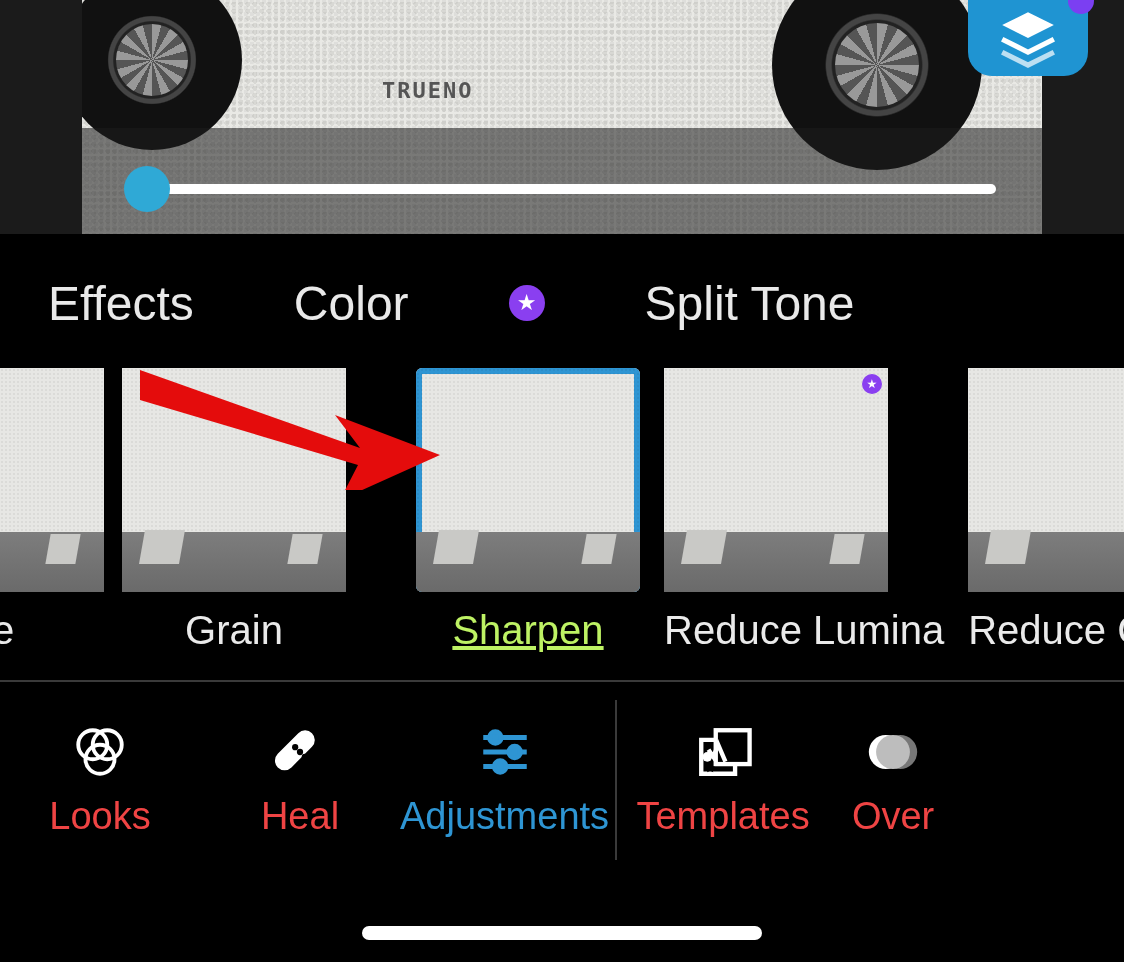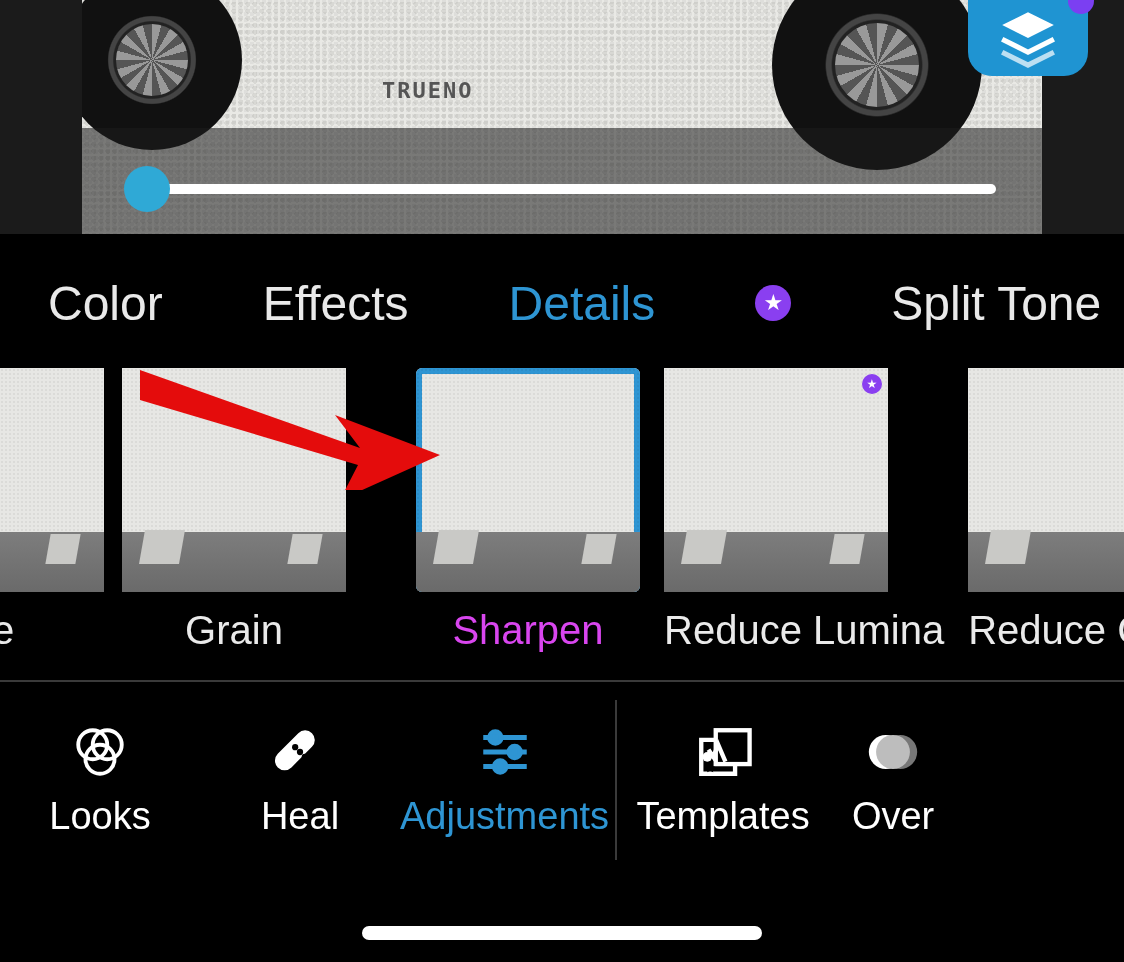--- a/index.html
+++ b/index.html
@@ -176,21 +176,21 @@
     margin-top: 16px;
     font-size: 40px;
     color: #eaeaea;
     white-space: nowrap;
   }
   .preset.active .thumb {
     outline: 6px solid #2e95d3;
     outline-offset: -6px;
     border-radius: 6px;
   }
-  .preset.active .preset-label { color: #d946ef; }
+  .preset.active .preset-label { color: #bef264; text-decoration: underline; }
   .vline {
     width: 2px;
     align-self: stretch;
     background: #3a3a3a;
     margin: 0 22px 0 22px;
     height: 280px;
   }
   .mini-star{
     position:absolute; top:6px; right:6px;
     width:20px; height:20px; border-radius:50%;
@@ -219,21 +219,21 @@
     display: flex;
     align-items: center;
   }
   .tool {
     flex: 0 0 200px;
     display: flex; flex-direction: column;
     align-items: center;
     gap: 14px;
   }
   .tool:last-child{flex-basis: 140px;}
-  .tool .lbl { font-size: 38px; color: #ffffff; }
+  .tool .lbl { font-size: 38px; color: #ef4444; }
   .tool.active .lbl { color: #2e95d3; }
   .tool.active svg { stroke:#2e95d3; fill:#2e95d3; }
   .vsep {
     width: 2px; height: 160px; background:#3a3a3a;
     margin: 0 6px;
   }
 
   .home-indicator {
     position: absolute;
     left: 50%; transform: translateX(-50%);
@@ -264,27 +264,24 @@
     <div class="badge"></div>
   </div>
 </div>
 
 <div class="slider-track">
   <div class="slider-thumb"></div>
 </div>
 
 <div class="tabs">
   <div class="tab">
+    <span>Effects</span>
+  </div>
+  <div class="tab">
     <span>Color</span>
-  </div>
-  <div class="tab">
-    <span>Effects</span>
-  </div>
-  <div class="tab active">
-    <span>Details</span>
   </div>
   <div class="tab">
     <span class="star-badge">★</span>
   </div>
   <div class="tab">
     <span>Split Tone</span>
   </div>
 </div>
 
 <div class="preset-strip">

